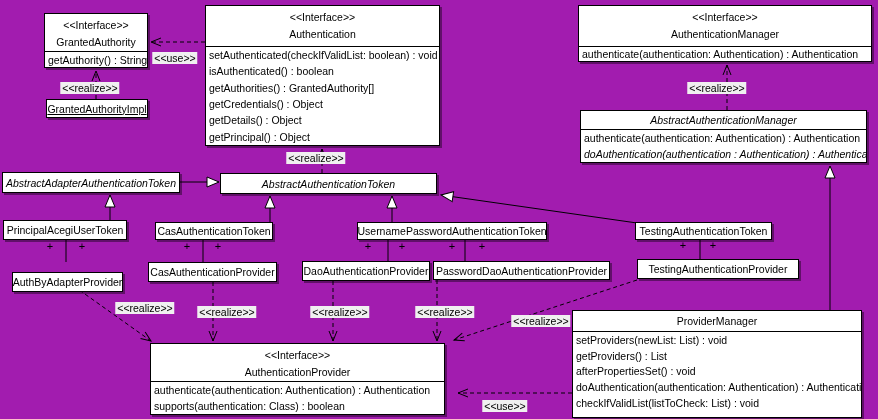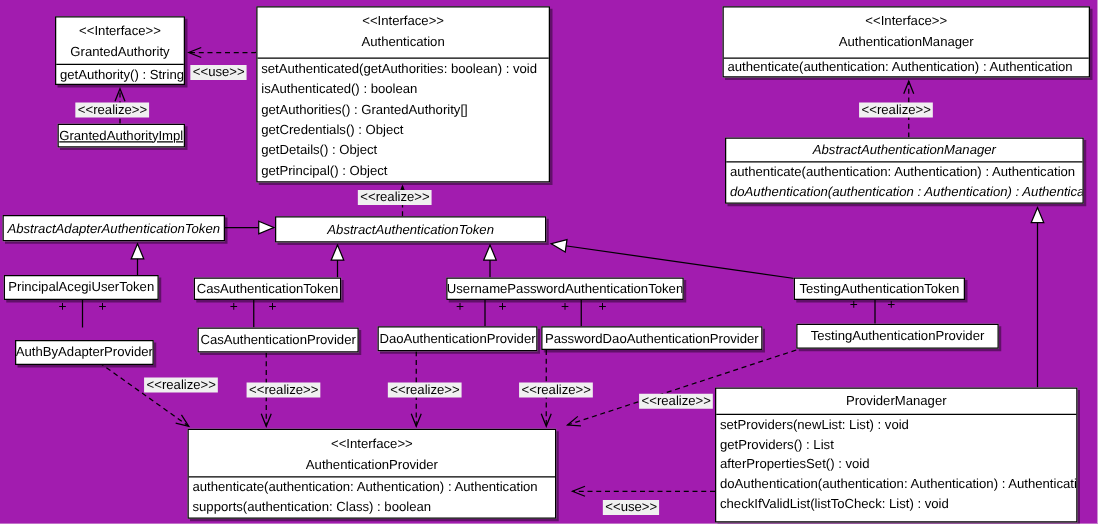--- a/index.html
+++ b/index.html
@@ -74,21 +74,21 @@
       </div>
       <div class="uml-class" style="left: 46px; top: 99px; width: 102px; height: 19px; text-decoration: underline;">
         <div class="name-only">GrantedAuthorityImpl</div>
       </div>
       <div class="uml-class" style="left: 205px; top: 5px; width: 235px; height: 141px;">
         <div class="hdr" style="height: 40px;">
           <div class="st">&lt;&lt;Interface&gt;&gt;</div>
           <div class="nm">Authentication</div>
         </div>
         <div class="methods" style="height: 98px;">
-          <div class="m-row">setAuthenticated(getAuthorities: boolean) : void</div>
+          <div class="m-row">setAuthenticated(checkIfValidList: boolean) : void</div>
           <div class="m-row">isAuthenticated() : boolean</div>
           <div class="m-row">getAuthorities() : GrantedAuthority[]</div>
           <div class="m-row">getCredentials() : Object</div>
           <div class="m-row">getDetails() : Object</div>
           <div class="m-row">getPrincipal() : Object</div>
         </div>
       </div>
       <div class="uml-class" style="left: 578px; top: 5px; width: 294px; height: 57px;">
         <div class="hdr" style="height: 40px;">
           <div class="st">&lt;&lt;Interface&gt;&gt;</div>
@@ -121,21 +121,21 @@
       </div>
       <div class="uml-class" style="left: 357px; top: 222px; width: 190px; height: 18px;">
         <div class="name-only">UsernamePasswordAuthenticationToken</div>
       </div>
       <div class="uml-class" style="left: 635px; top: 222px; width: 137px; height: 18px;">
         <div class="name-only">TestingAuthenticationToken</div>
       </div>
       <div class="uml-class" style="left: 12px; top: 272px; width: 111px; height: 20px;">
         <div class="name-only">AuthByAdapterProvider</div>
       </div>
-      <div class="uml-class" style="left: 148px; top: 262px; width: 129px; height: 20px; margin-left: 10px;">
+      <div class="uml-class" style="left: 148px; top: 262px; width: 129px; height: 20px;">
         <div class="name-only">CasAuthenticationProvider</div>
       </div>
       <div class="uml-class" style="left: 302px; top: 261px; width: 128px; height: 20px;">
         <div class="name-only">DaoAuthenticationProvider</div>
       </div>
       <div class="uml-class" style="left: 433px; top: 261px; width: 177px; height: 19px;">
         <div class="name-only">PasswordDaoAuthenticationProvider</div>
       </div>
       <div class="uml-class" style="left: 637px; top: 259px; width: 162px; height: 20px;">
         <div class="name-only">TestingAuthenticationProvider</div>

